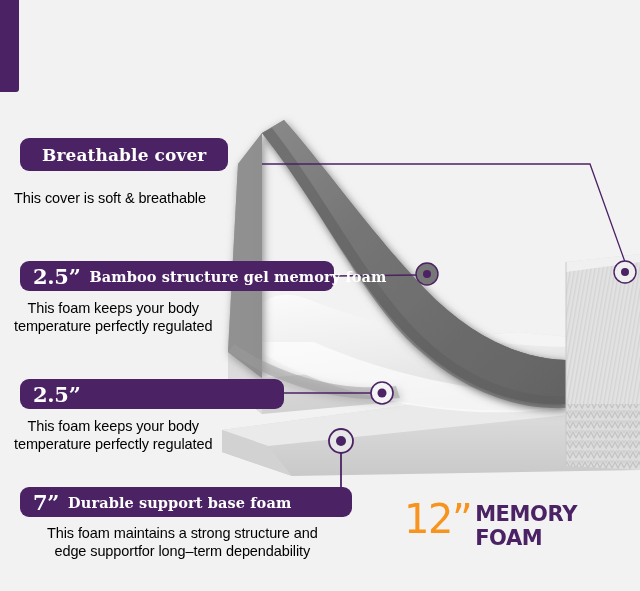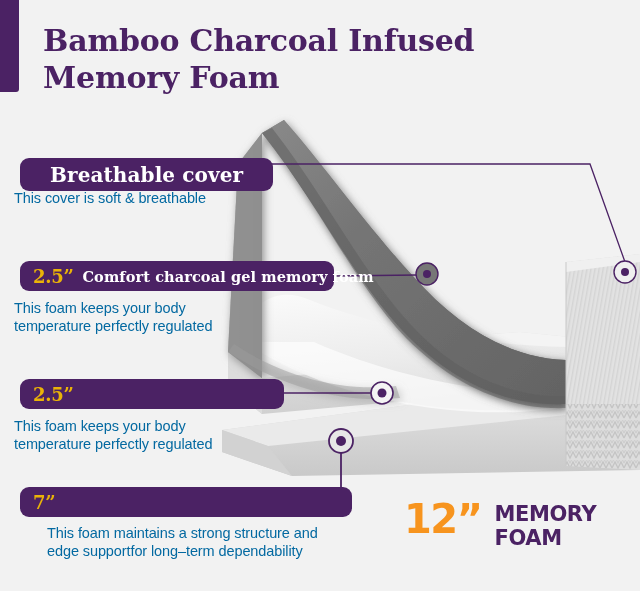--- a/index.html
+++ b/index.html
@@ -65,87 +65,84 @@
     align-items: center;
     box-sizing: border-box;
     height: 30px;
     padding: 0 13px;
     font-family: "DejaVu Serif", serif;
     font-weight: bold;
     font-size: 14.5px;
     white-space: nowrap;
   }
   .badge .size {
-    color: #eab308;
-    font-size: 18px;
+    color: #ffffff;
+    font-size: 21px;
     font-weight: bold;
     margin-right: 9px;
     letter-spacing: -0.3px;
   }
   .badge .btxt { letter-spacing: 0.1px; }
 
-  #badge-cover  { left: 20px;  top: 158px; height: 33px; font-size: 20px; padding: 0 30px; }
+  #badge-cover  { left: 20px;  top: 138px; height: 33px; font-size: 17px; padding: 0 22px; }
   #badge-gel    { left: 20px;  top: 261px; width: 314px; }
   #badge-comfort{ left: 20px;  top: 379px; width: 264px; }
   #badge-base   { left: 20px;  top: 487px; width: 332px; }
 
   
   .desc {
     position: absolute;
-    color: #0369a1;
+    color: #000000;
     font-family: "Liberation Sans", sans-serif;
     font-size: 14.5px;
     line-height: 1.22;
     white-space: pre-line;
     letter-spacing: -0.1px;
+    text-align: center;
   }
   #desc-cover   { left: 14px; top: 190px; }
   #desc-gel     { left: 14px; top: 300px; }
   #desc-comfort { left: 14px; top: 418px; }
   #desc-base    { left: 14px; top: 525px; margin-left: 33px; }
 
   
   #product-tag {
     position: absolute;
     left: 404px;
     top: 500px;
     display: flex;
     align-items: flex-start;
   }
   #product-size {
     color: #f7941e;
     font-family: "DejaVu Sans", sans-serif;
-    font-weight: bold;
+    font-weight: normal;
     font-size: 40px;
     line-height: 0.95;
     letter-spacing: -1.5px;
-    margin-right: 13px;
+    margin-right: 4px;
   }
   #product-name {
     color: #4b2264;
     font-family: "DejaVu Sans", sans-serif;
     font-weight: bold;
     font-size: 21px;
     line-height: 1.12;
     letter-spacing: -0.4px;
     padding-top: 3px;
   }
   #product-name span { display: block; }
 </style>
 </head>
 <body>
 
 <div id="page">
 
   <div id="accent-bar"></div>
 
-  <div id="title">
-    <span class="line">Bamboo Charcoal Infused</span>
-    <span class="line">Memory Foam</span>
-  </div>
 
   <svg id="illustration" viewBox="0 0 640 591">
     <defs>
       <linearGradient id="gradDarkFoam" x1="0" y1="0" x2="1" y2="1">
         <stop offset="0%" stop-color="#8a8a8a"></stop>
         <stop offset="35%" stop-color="#757575"></stop>
         <stop offset="100%" stop-color="#636363"></stop>
       </linearGradient>
       <linearGradient id="gradDarkSide" x1="0" y1="0" x2="1" y2="0">
         <stop offset="0%" stop-color="#a6a6a6"></stop>
@@ -279,29 +276,30 @@
       <circle cx="341" cy="441" r="5" fill="#4b2264"></circle>
     </g>
   </svg>
 
   <div class="badge" id="badge-cover">
     <span class="btxt">Breathable cover</span>
   </div>
 
   <div class="badge" id="badge-gel">
     <span class="size">2.5”</span>
-    <span class="btxt">Comfort charcoal gel  memory foam</span>
+    <span class="btxt">Bamboo structure gel  memory foam</span>
   </div>
 
   <div class="badge" id="badge-comfort">
     <span class="size">2.5”</span>
   </div>
 
   <div class="badge" id="badge-base">
     <span class="size">7”</span>
+    <span class="btxt">Durable support base foam</span>
   </div>
 
   <div class="desc" id="desc-cover">This cover is soft &amp; breathable</div>
   <div class="desc" id="desc-gel">This foam keeps your body
 temperature perfectly regulated</div>
   <div class="desc" id="desc-comfort">This foam keeps your body
 temperature perfectly regulated</div>
   <div class="desc" id="desc-base">This foam maintains a strong structure and
 edge supportfor long–term dependability</div>
 

